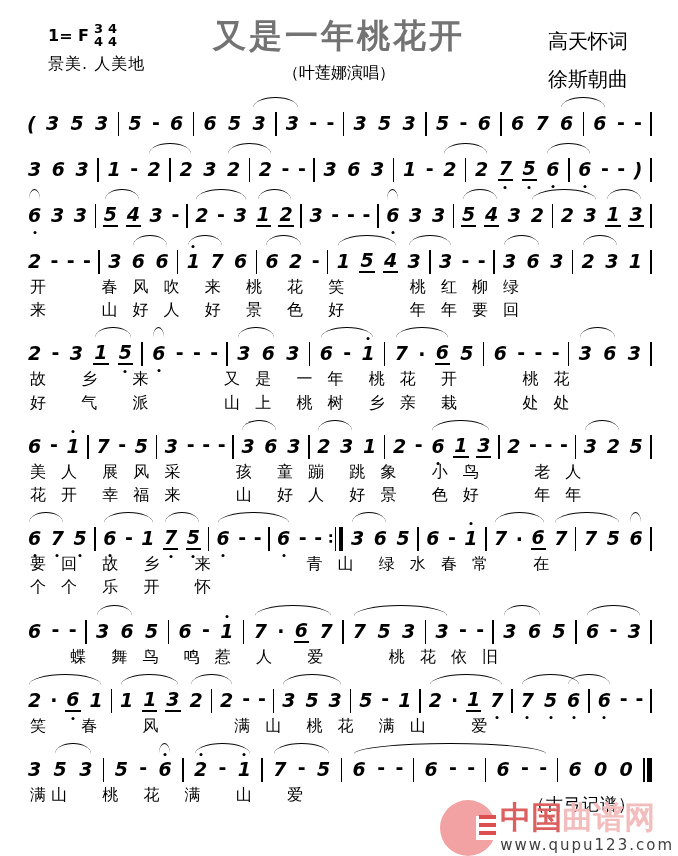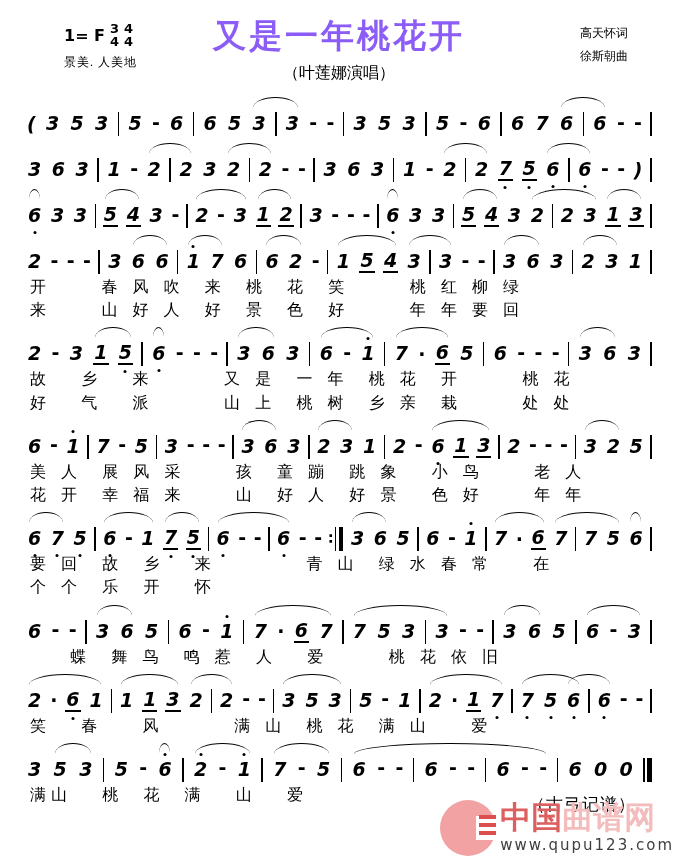--- a/index.html
+++ b/index.html
@@ -2,28 +2,28 @@
 <html><head>
 <meta charset="utf-8">
 <style>
   html,body{margin:0;padding:0;background:#fff;}
   body{width:678px;height:856px;position:relative;overflow:hidden;
        font-family:"DejaVu Sans",sans-serif;color:#000;}
   .sheet{padding:6px 24px 0 24px;}
 
   
   .header{position:relative;height:88px;}
-  .key-area{position:absolute;left:40px;top:16px;}
+  .key-area{position:absolute;left:24px;top:16px;}
   .key-line{font-size:16px;font-weight:bold;display:flex;align-items:center;gap:5px;}
   .frac{display:inline-flex;flex-direction:column;align-items:center;line-height:1;font-size:13px;font-weight:bold;}
-  .style-note{font-size:12px;margin-top:6px;letter-spacing:1px;font-family:Liberation Serif, serif;}
+  .style-note{font-size:16px;margin-top:6px;letter-spacing:1px;}
   .title-area{text-align:center;padding-top:8px;}
-  .title{font-size:33px;font-weight:bold;letter-spacing:3px;color:#8b5cf6;}
+  .title{font-size:33px;font-weight:bold;letter-spacing:3px;color:#737373;}
   .subtitle{font-size:16px;margin-top:4px;}
-  .credits{position:absolute;right:26px;top:16px;text-align:right;font-size:12px;line-height:1.9;}
+  .credits{position:absolute;right:26px;top:16px;text-align:right;font-size:20px;line-height:1.9;}
 
   
   .music{padding:2px 2px 0 2px;}
   .system{position:relative;margin-bottom:5px;}
   .notes{display:flex;justify-content:space-between;align-items:center;
          padding-top:15px;position:relative;min-height:26px;}
   .tok{position:relative;font-size:19px;font-weight:bold;font-style:italic;line-height:1;padding:0 1px;}
   .digit{display:inline-block;padding:0 1px 1px 1px;}
   .digit.u{border-bottom:2px solid #000;}
   .hd,.ld{position:absolute;left:50%;transform:translateX(-50%);width:3px;height:3px;background:#000;border-radius:50%;}

